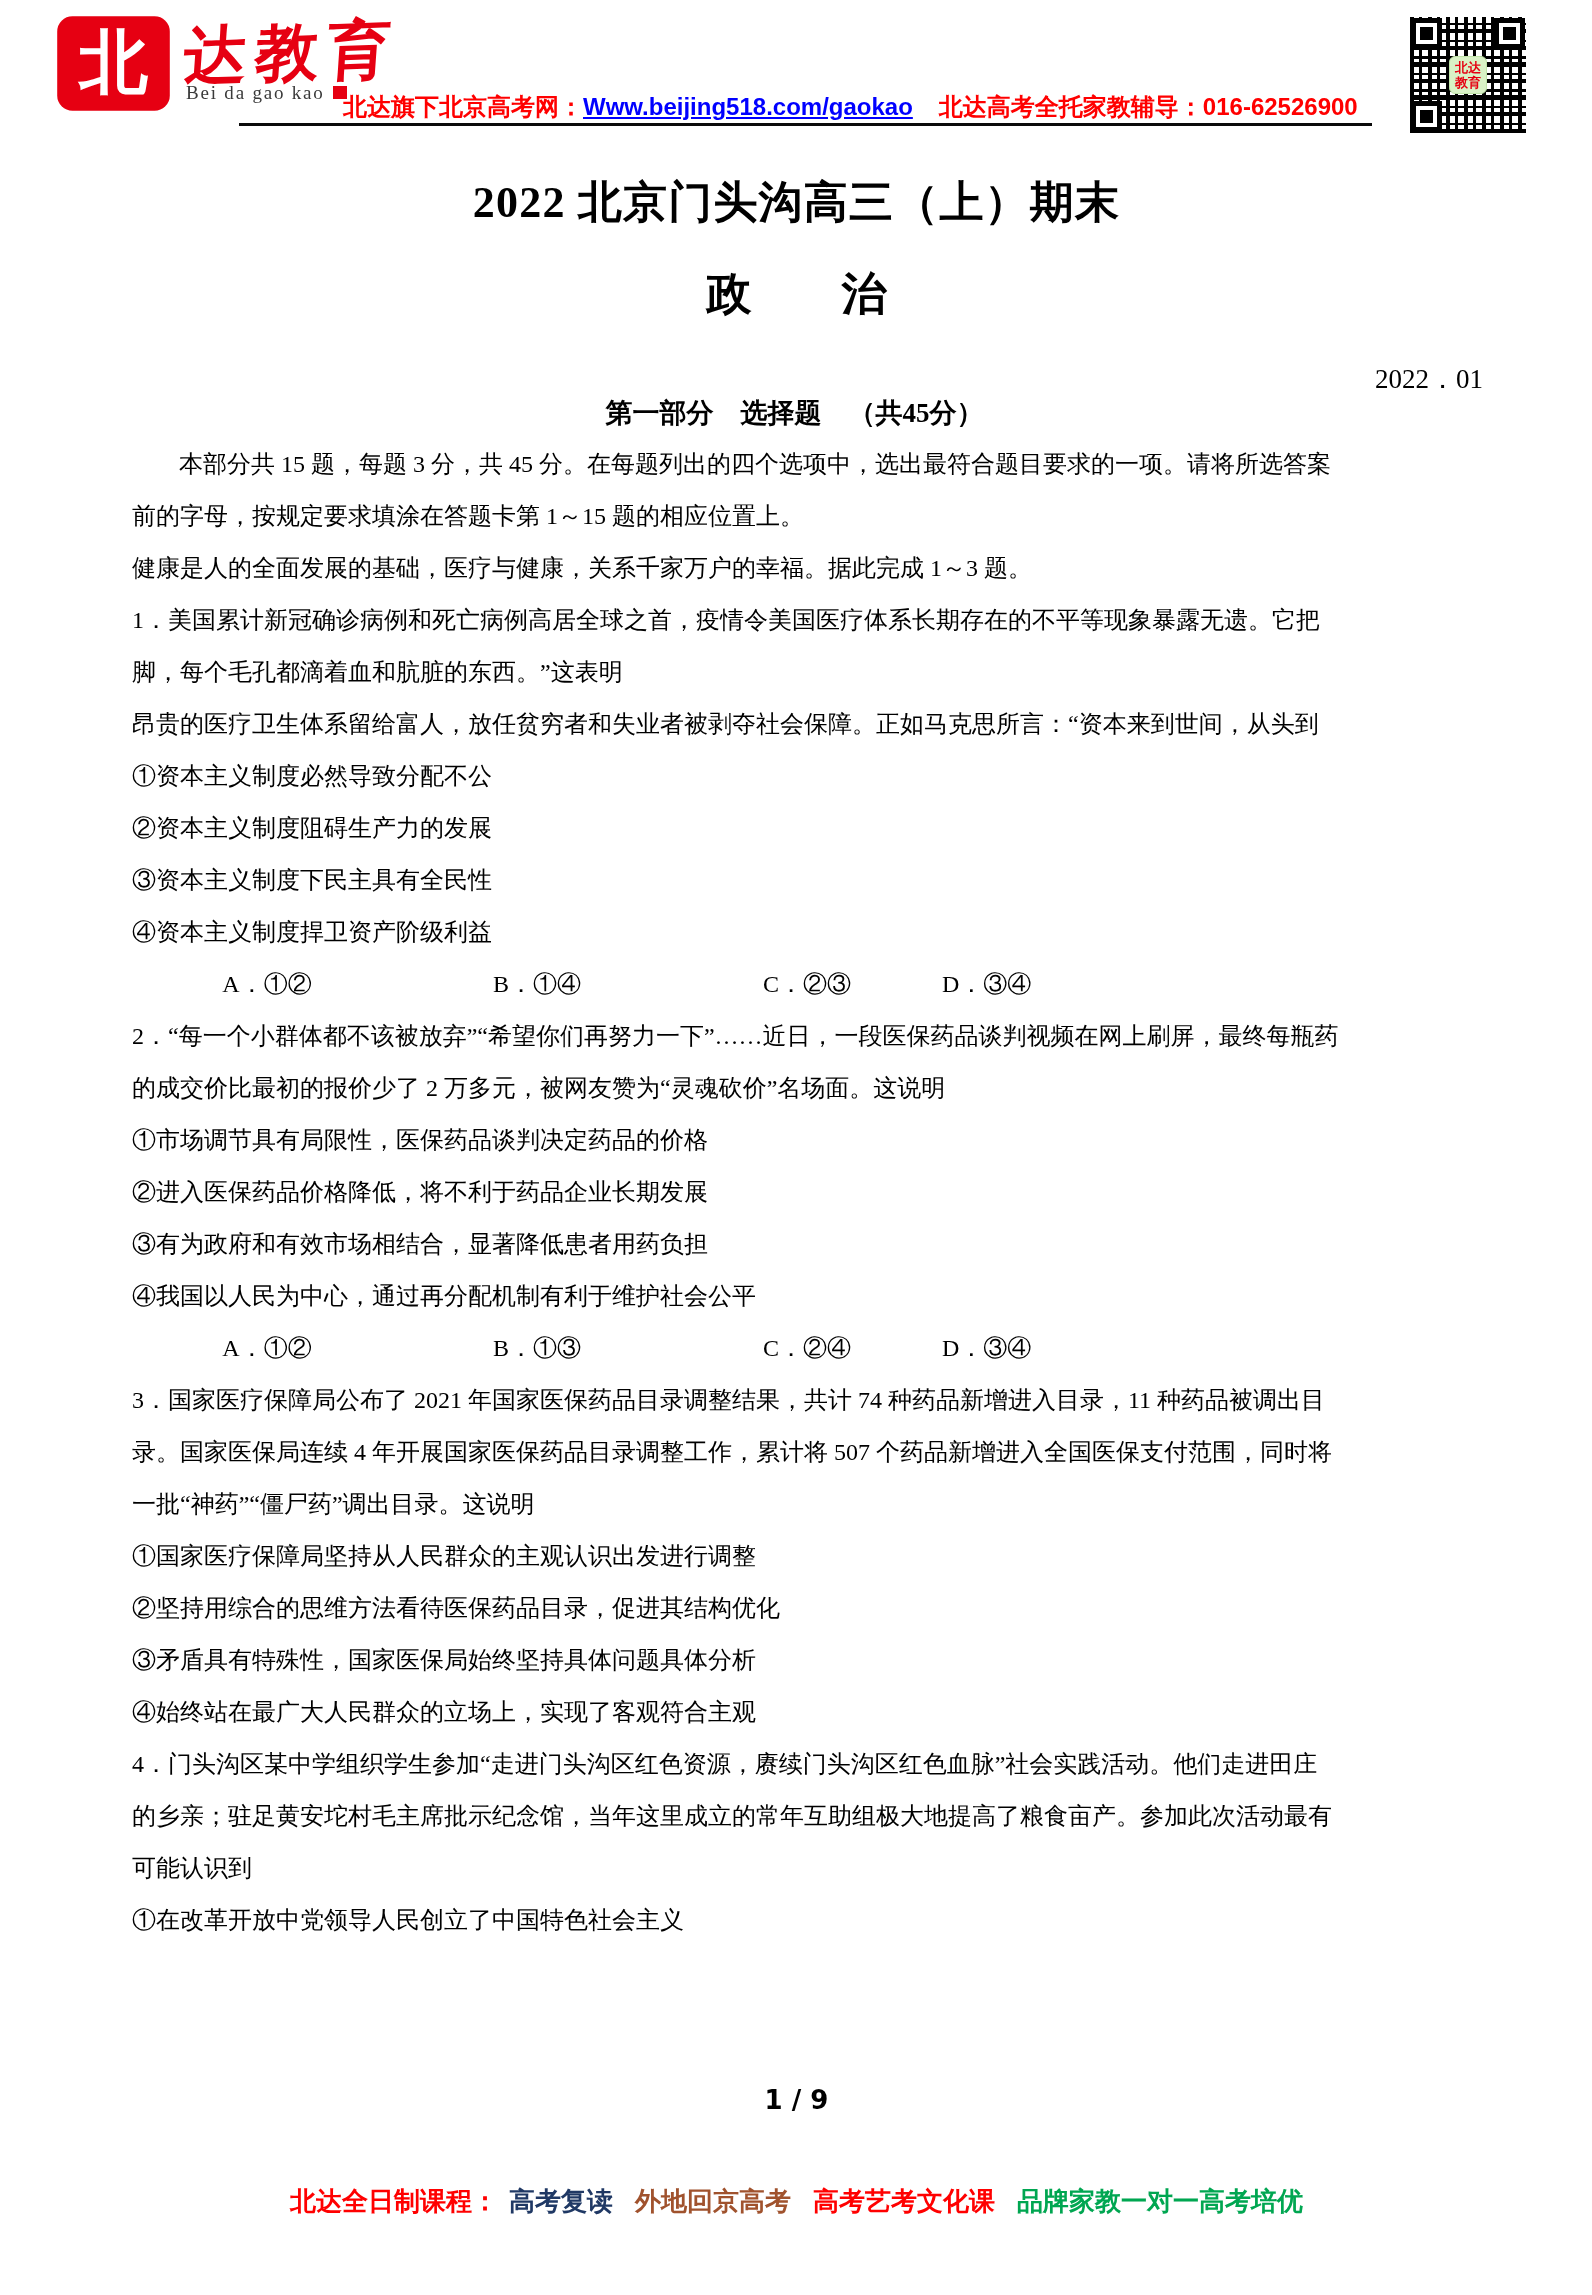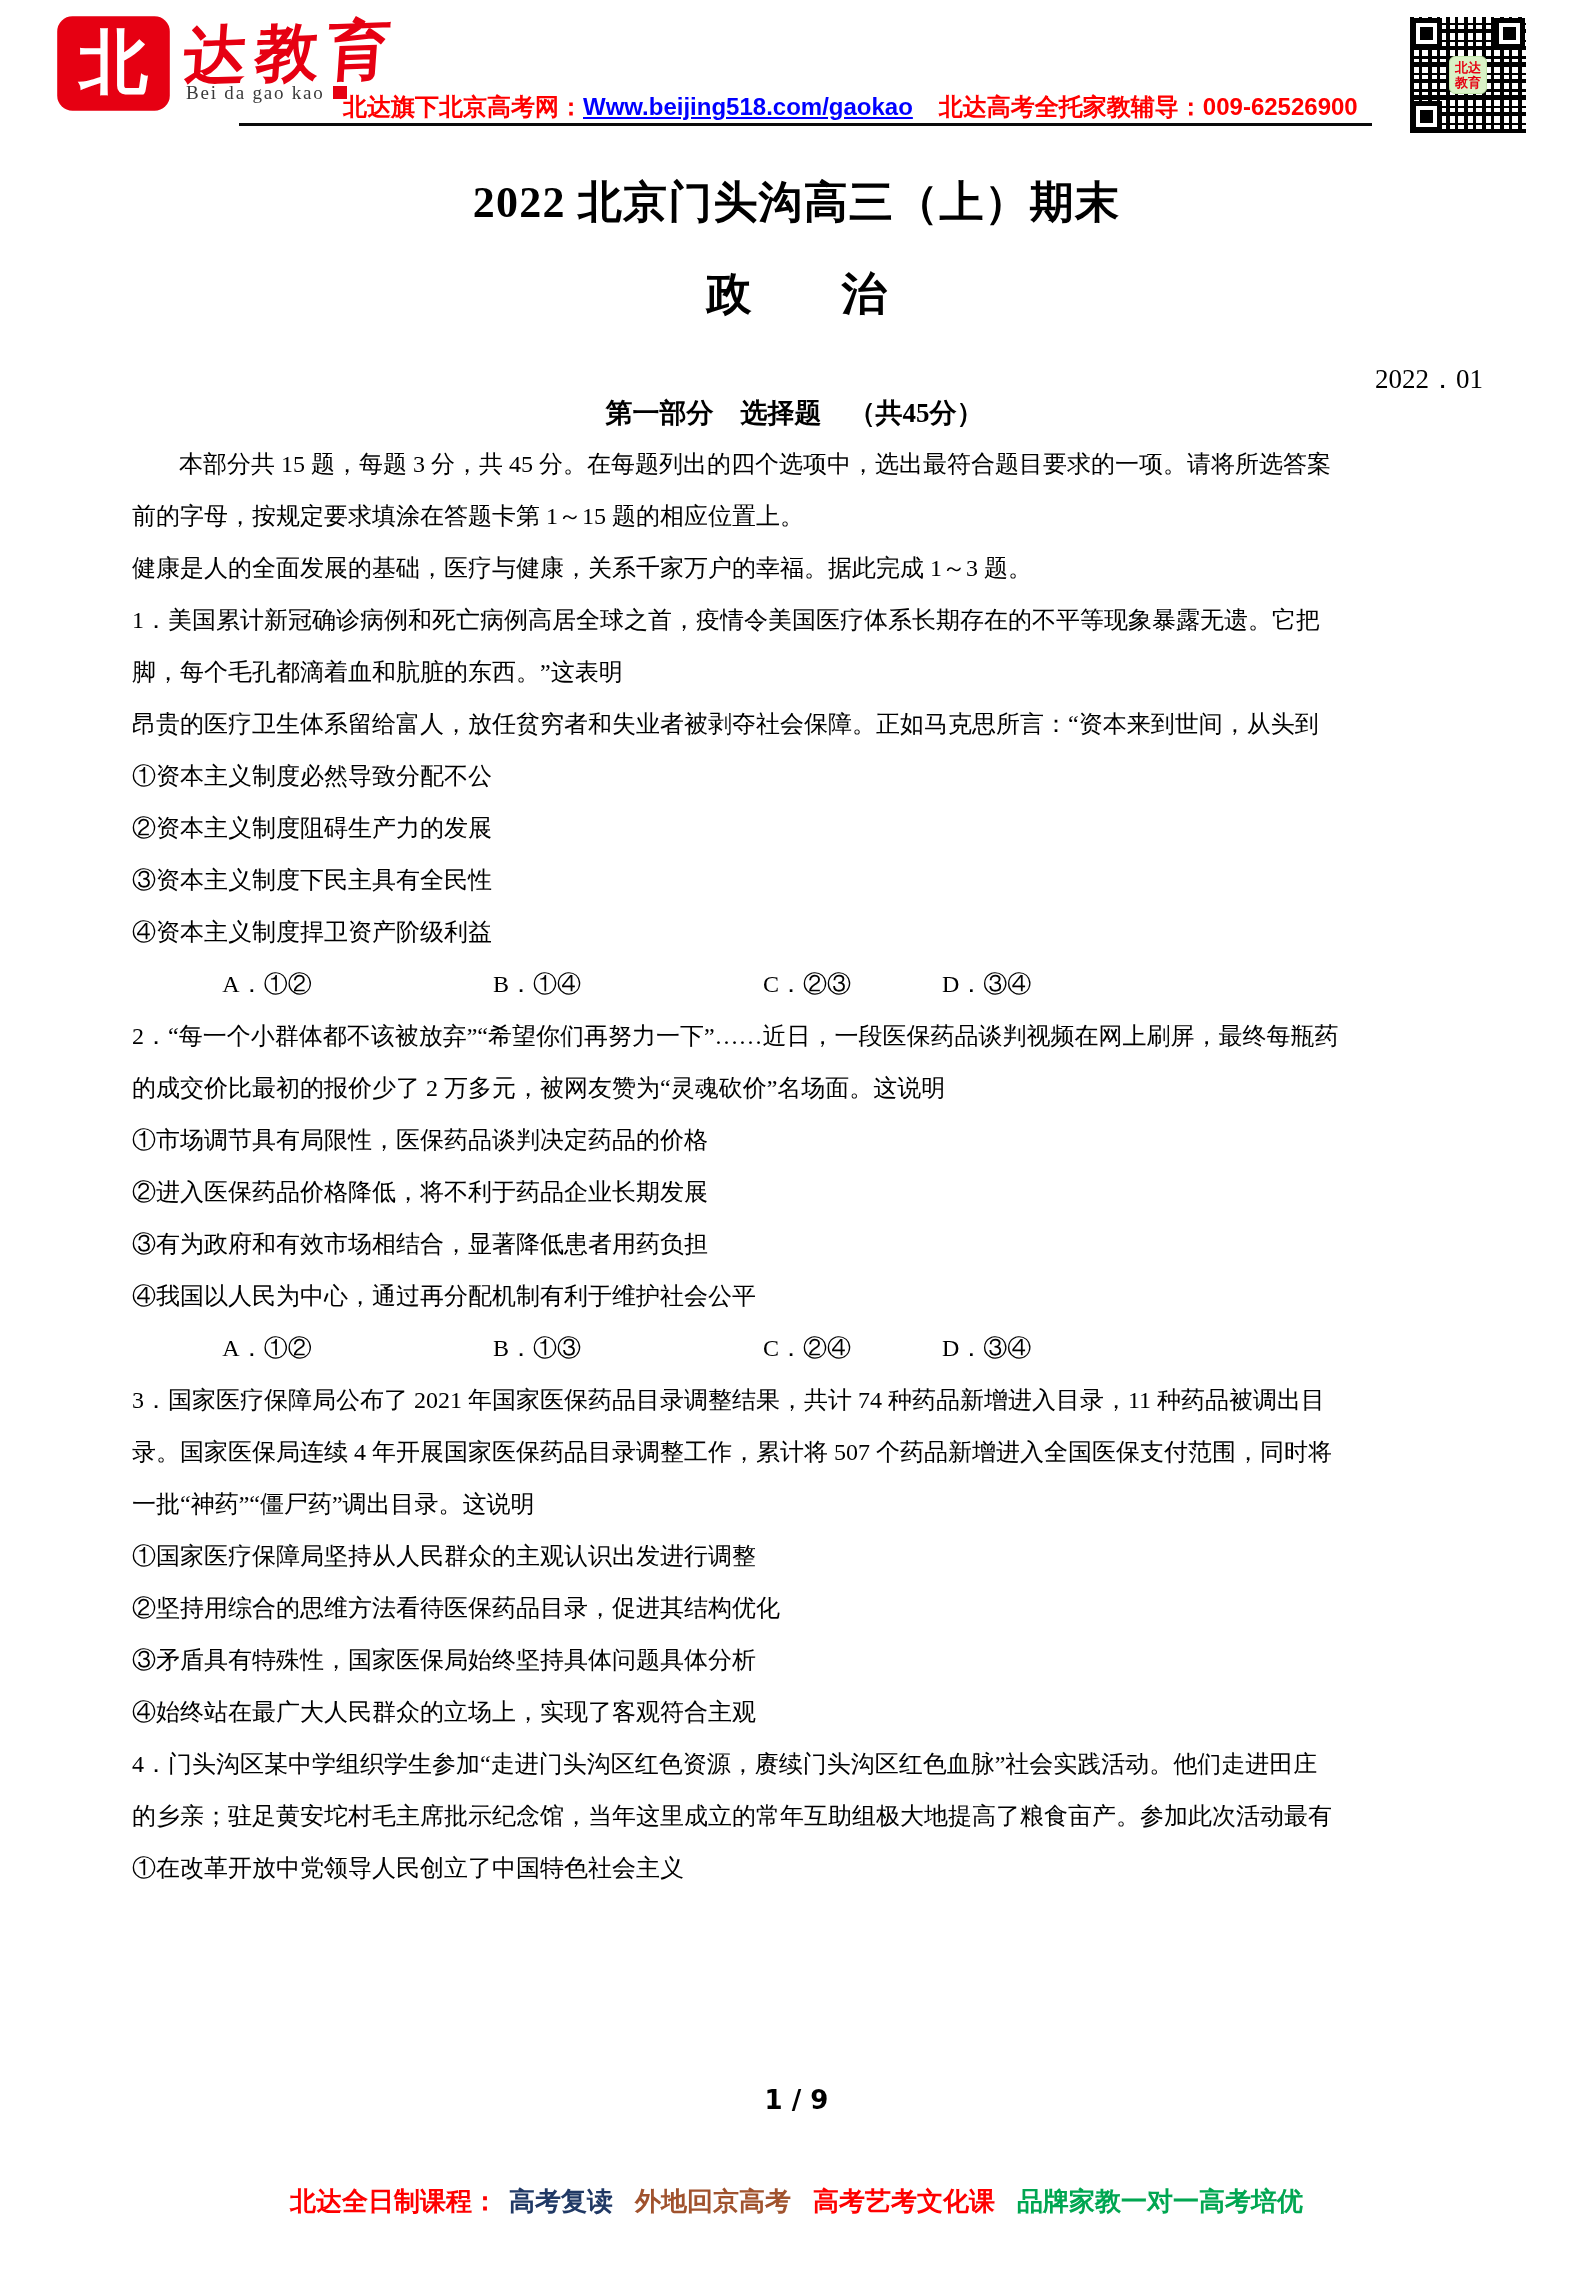--- a/index.html
+++ b/index.html
@@ -83,21 +83,21 @@
 
   <div class="logo-seal">
     <span class="seal-char">北</span>
   </div>
   <div class="logo-brand" style="color: rgb(230, 0, 18);">达教育</div>
   <div class="logo-tagline">
     <span>Bei da gao kao</span><span class="red-square"></span>
   </div>
 
   <div class="contact-line">
-    <span style="color: rgb(255, 0, 0);">北达旗下北京高考网：</span><a href="#" style="color: rgb(0, 0, 255);">Www.beijing518.com/gaokao</a><span class="contact-gap"></span><span style="color: rgb(255, 0, 0);">北达高考全托家教辅导：009-62526900</span>
+    <span style="color: rgb(255, 0, 0);">北达旗下北京高考网：</span><a href="#" style="color: rgb(0, 0, 255);">Www.beijing518.com/gaokao</a><span class="contact-gap"></span><span style="color: rgb(255, 0, 0);">北达高考全托家教辅导：016-62526900</span>
   </div>
   <div class="header-rule"></div>
 
   <div class="qr">
     <div class="finder tl"></div>
     <div class="finder tr"></div>
     <div class="finder bl"></div>
     <div class="qr-label">
       <span>北达</span>
       <span>教育</span>
@@ -138,20 +138,21 @@
     <div class="line">3．国家医疗保障局公布了 2021 年国家医保药品目录调整结果，共计 74 种药品新增进入目录，11 种药品被调出目</div>
     <div class="line">录。国家医保局连续 4 年开展国家医保药品目录调整工作，累计将 507 个药品新增进入全国医保支付范围，同时将</div>
     <div class="line">一批“神药”“僵尸药”调出目录。这说明</div>
     <div class="line">①国家医疗保障局坚持从人民群众的主观认识出发进行调整</div>
     <div class="line">②坚持用综合的思维方法看待医保药品目录，促进其结构优化</div>
     <div class="line">③矛盾具有特殊性，国家医保局始终坚持具体问题具体分析</div>
     <div class="line">④始终站在最广大人民群众的立场上，实现了客观符合主观</div>
 
     <div class="line">4．门头沟区某中学组织学生参加“走进门头沟区红色资源，赓续门头沟区红色血脉”社会实践活动。他们走进田庄</div>
     <div class="line">的乡亲；驻足黄安坨村毛主席批示纪念馆，当年这里成立的常年互助组极大地提高了粮食亩产。参加此次活动最有</div>
+    <div class="line">可能认识到</div>
     <div class="line">①在改革开放中党领导人民创立了中国特色社会主义</div>
   </div>
 
   <div class="page-number">1 / 9</div>
 
   <div class="footer">
     <span style="color: rgb(255, 0, 0);">北达全日制课程：</span><span style="color: rgb(31, 56, 100);">高考复读</span><span style="color: rgb(160, 82, 45);">外地回京高考</span><span style="color: rgb(255, 0, 0);">高考艺考文化课</span><span style="color: rgb(0, 166, 81);">品牌家教一对一高考培优</span>
   </div>
 
 </div>

